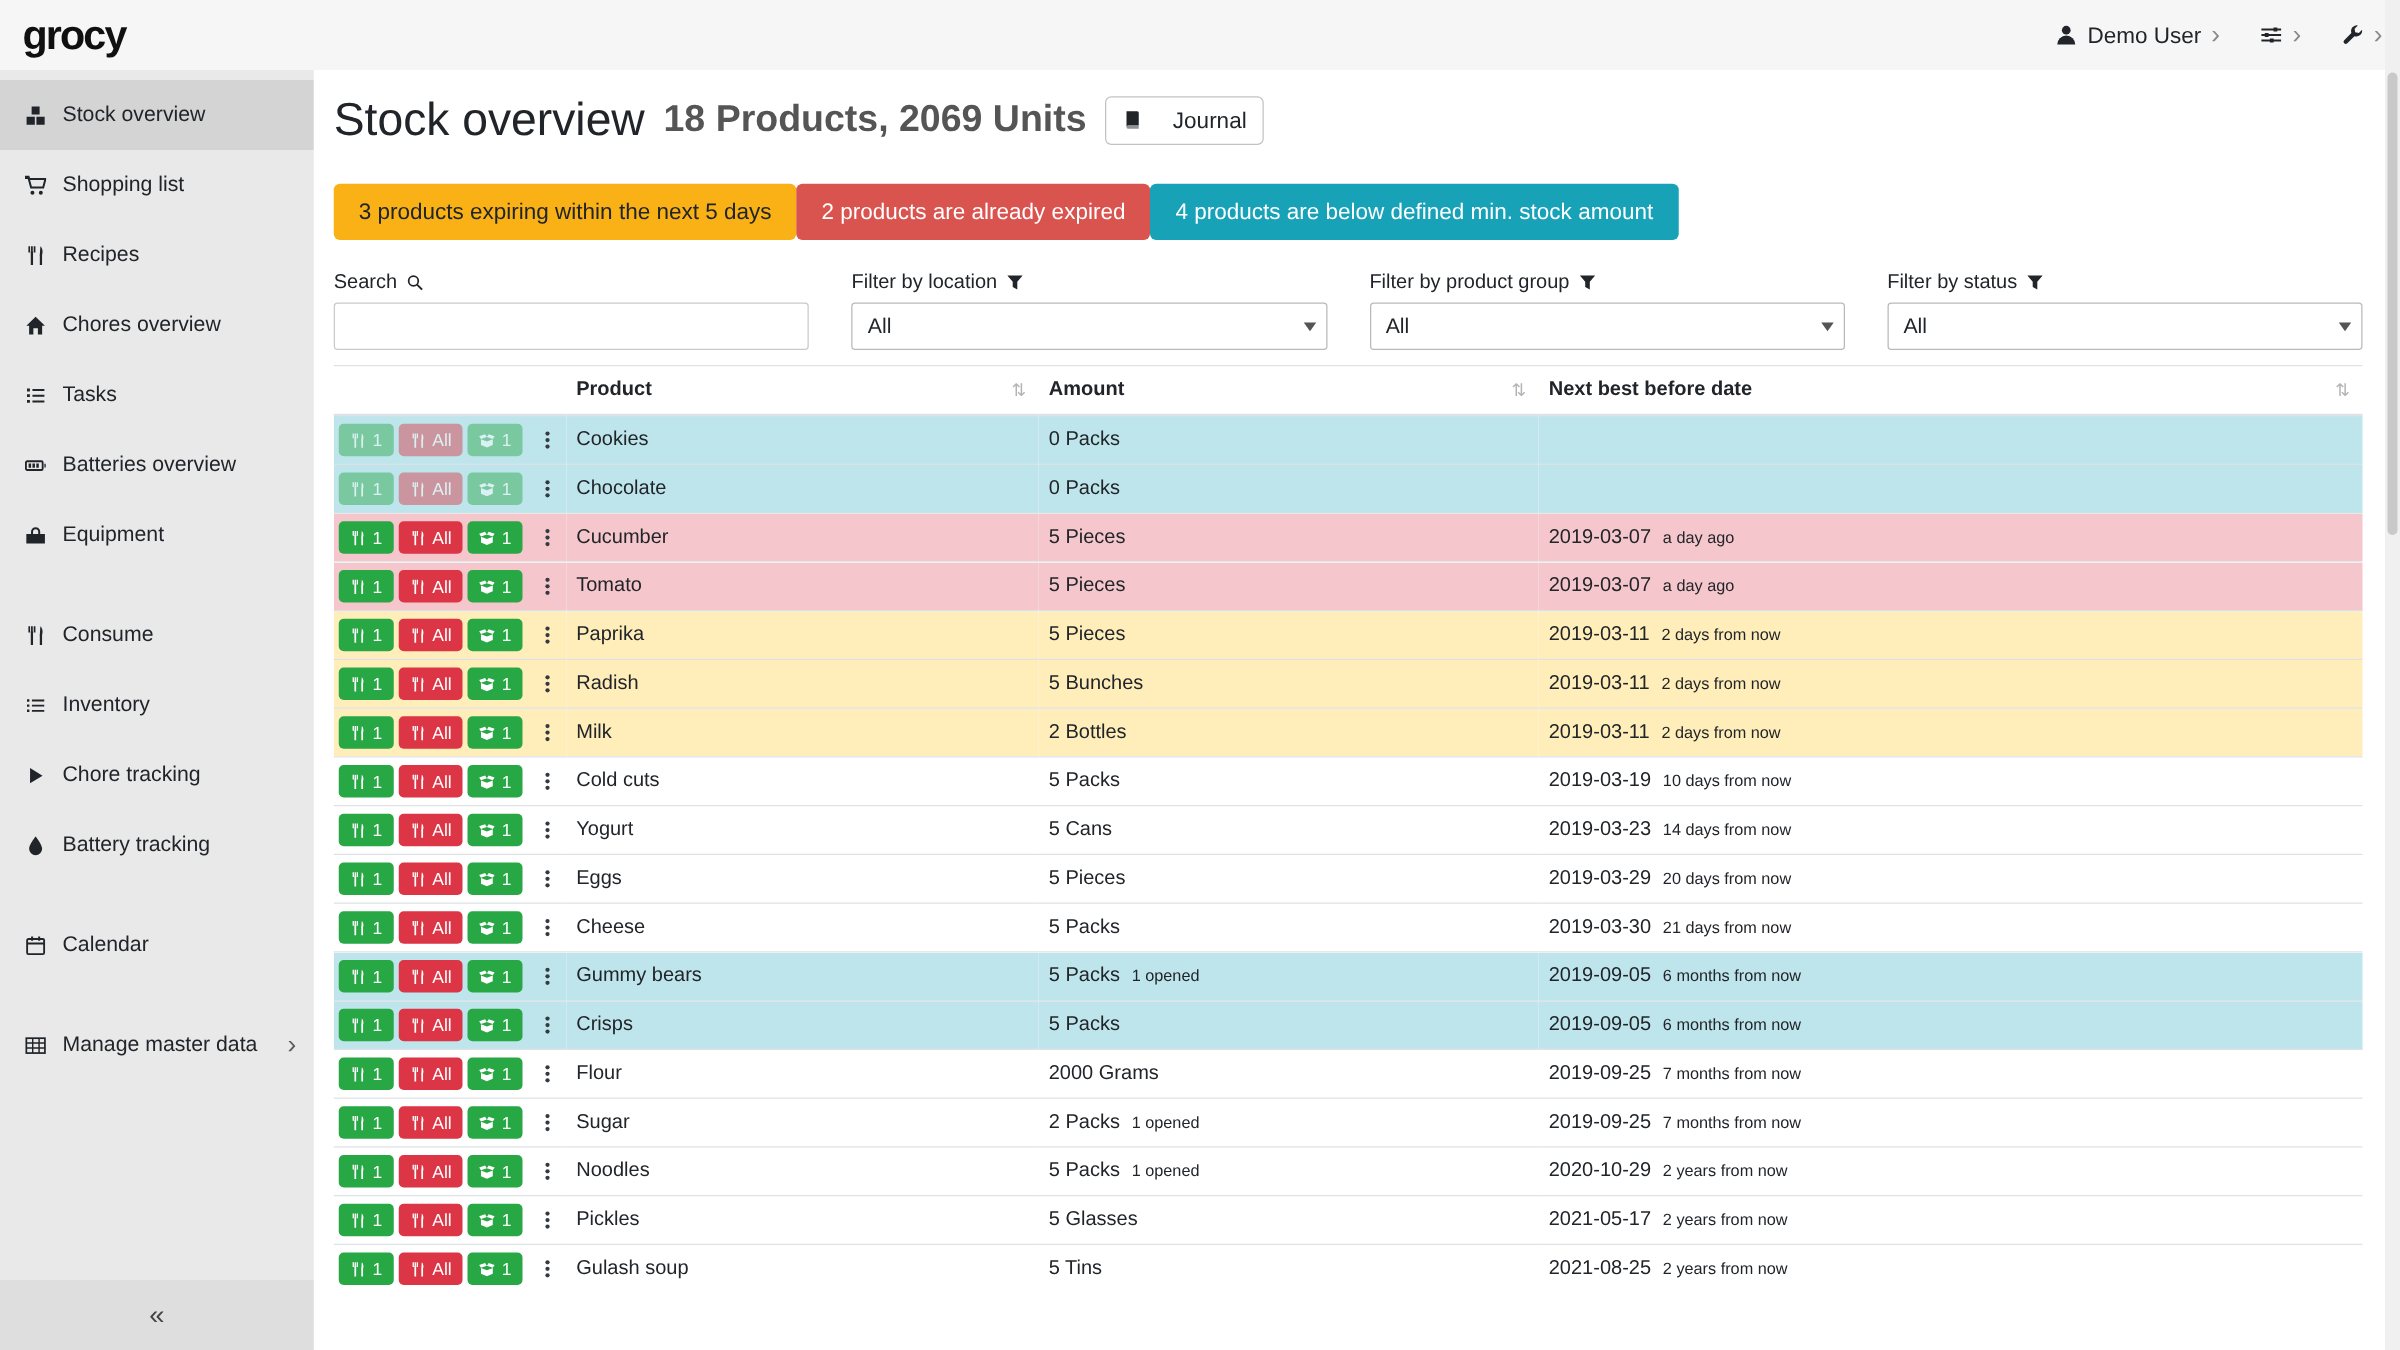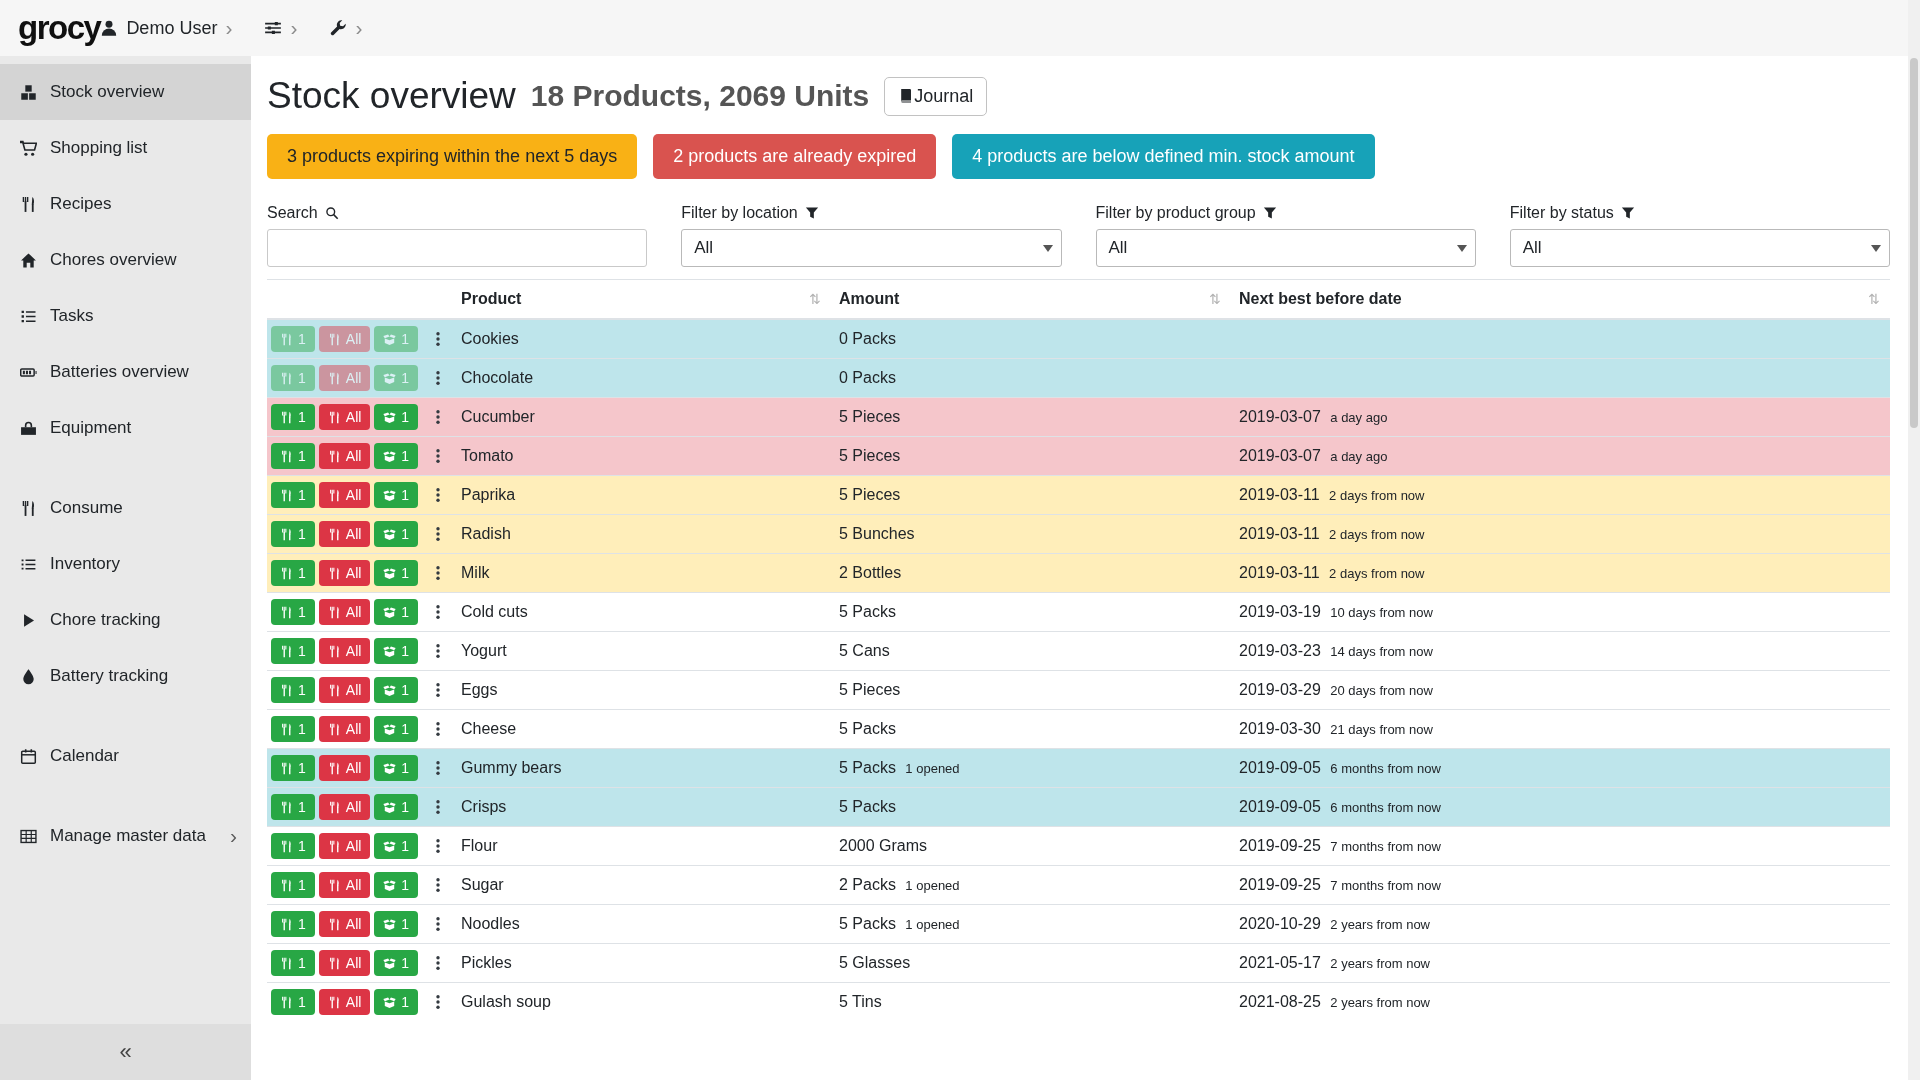--- a/index.html
+++ b/index.html
@@ -9,21 +9,21 @@
     --border:#dee2e6;
   }
   *{box-sizing:border-box;margin:0;padding:0}
   html,body{width:100%;height:100%}
   body{font-family:"Liberation Sans","DejaVu Sans",sans-serif;color:#212529;background:#fff;overflow:hidden}
 
   .icon{display:inline-flex;align-items:center;justify-content:center;vertical-align:middle}
   .icon svg{display:block}
 
   
-  .topbar{height:56px;background:var(--topbar-bg);display:flex;align-items:center;justify-content:flex-start;padding:0 30px 0 18px}
+  .topbar{height:56px;background:var(--topbar-bg);display:flex;align-items:center;justify-content:space-between;padding:0 14px 0 18px}
   .logo{font-size:33px;font-weight:bold;letter-spacing:-1.5px;color:#101010;cursor:pointer}
   .topbar-right{display:flex;align-items:center;gap:32px}
   .topbar-item{display:flex;align-items:center;gap:8px;font-size:18px;cursor:pointer}
   .topbar-item .icon{font-size:18px;color:#212529}
   .topbar-item .chev{color:#8a8a8a;font-size:21px;line-height:1;margin-top:-2px}
 
   
   .app{display:flex;height:calc(100vh - 56px)}
   .sidebar{width:251px;background:var(--sidebar-bg);display:flex;flex-direction:column;justify-content:space-between;flex-shrink:0;overflow:hidden}
   #sidebar-nav{padding-top:8px}
@@ -33,25 +33,25 @@
   .nav-item .icon{width:22px;font-size:17px;color:#212529;flex-shrink:0}
   .nav-chev{margin-left:auto;color:#5c5c5c;font-size:21px}
   .sidebar-collapse{height:56px;background:#dedede;display:flex;align-items:center;justify-content:center;font-size:22px;color:#444;cursor:pointer}
 
   .main{flex:1;padding:14px 30px 0 16px;overflow:hidden}
 
   
   .page-head{display:flex;align-items:center;gap:15px;margin-top:5px}
   .page-title{font-size:37px;font-weight:500;white-space:nowrap}
   .subtitle{font-size:30px;color:#555;font-weight:700;white-space:nowrap}
-  .journal-btn{display:inline-flex;align-items:center;gap:0;border:1px solid #c2c2c2;background:#fff;border-radius:5px;padding:8px 13px;font-size:18px;cursor:pointer;color:#212529;font-family:inherit}
+  .journal-btn{display:inline-flex;align-items:center;gap:24px;border:1px solid #c2c2c2;background:#fff;border-radius:5px;padding:8px 13px;font-size:18px;cursor:pointer;color:#212529;font-family:inherit}
   .journal-btn .icon{font-size:16px}
 
   
-  .alerts{display:flex;gap:16px;margin-top:17px}
+  .alerts{display:flex;margin-top:30px}
   .alert{padding:12px 20px;border-radius:5px;font-size:18px;font-weight:500;cursor:pointer;white-space:nowrap}
 
   
   .filters{display:flex;gap:34px;margin-top:25px}
   .filter-group{flex:1;min-width:0}
   .filter-label{display:flex;align-items:center;gap:7px;font-size:16px}
   .filter-label .icon{font-size:14px;color:#212529}
   .control{margin-top:7px;height:38px;width:100%}
   input.control{border:1px solid #c9c9c9;border-radius:3px;padding:0 10px;font-size:16px;font-family:inherit;outline:none}
   .select{display:flex;align-items:center;border:1px solid #b9b9b9;border-radius:3px;background:#fff;cursor:pointer}

